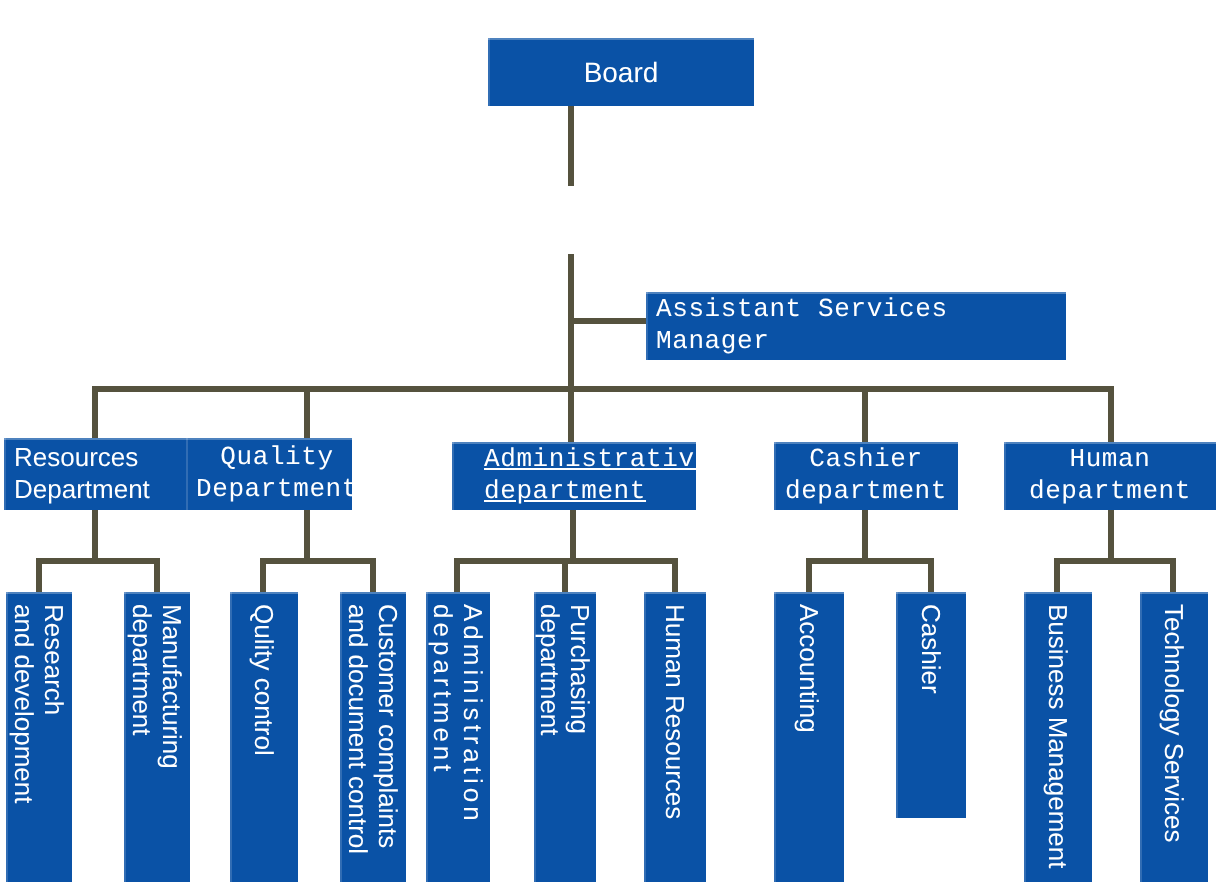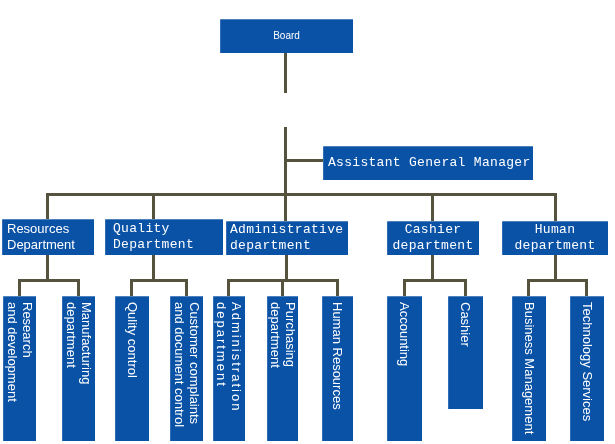--- a/index.html
+++ b/index.html
@@ -5,24 +5,24 @@
   html,body{margin:0;padding:0;background:#ffffff;}
   .stage{
     position:relative;width:615px;height:444px;background:#ffffff;
     font-family:"Liberation Sans","DejaVu Sans",sans-serif;overflow:hidden;
   }
   .node{
     position:absolute;background:#0A52A6;color:#ffffff;box-sizing:border-box;
     box-shadow:inset 0 1px 0 rgba(255,255,255,.28), inset 1px 0 0 rgba(255,255,255,.16);
   }
   .h-node{display:flex;flex-direction:column;justify-content:center;font-size:13px;line-height:16px;}
-  .h-node.big{font-size:10px;}
+  .h-node.big{font-size:14px;margin-left:24px;}
   .h-center{text-align:center;}
   .mono{font-family:"Liberation Mono","DejaVu Sans Mono",monospace;letter-spacing:.3px;}
-  .pl4{padding-left:4px;} .pl5{padding-left:5px;} .pl8{padding-left:8px;}
+  .pl4{padding-left:16px;text-decoration:underline;} .pl5{padding-left:5px;} .pl8{padding-left:8px;}
   .v-node{
     display:flex;flex-direction:column;justify-content:center;align-items:flex-start;
     writing-mode:vertical-rl;text-orientation:sideways;
     padding-top:6px;font-size:13px;
   }
   .v-node .vln{line-height:15px;white-space:nowrap;}
   .v-node.ls{letter-spacing:2px;}
   .cline{position:absolute;background:#55523E;}
   .cv{width:3px;} .ch{height:3px;}
 </style>
@@ -64,29 +64,29 @@
   <div class="cline cv" style="left:464px;top:279px;height:17px;"></div>
   <div class="cline cv" style="left:527px;top:279px;height:17px;"></div>
   <div class="cline cv" style="left:585px;top:279px;height:17px;"></div>
 
   <div class="node h-node h-center big" style="left:220px;top:19px;width:133px;height:34px;">
     <div>Board</div>
   </div>
 
 
   <div class="node h-node mono pl5" style="left:323px;top:146px;width:210px;height:34px;">
-    <div>Assistant General Manager</div>
+    <div>Assistant Services Manager</div>
   </div>
 
   <div class="node h-node pl5" style="left:2px;top:219px;width:92px;height:36px;">
     <div>Resources</div>
     <div>Department</div>
   </div>
 
-  <div class="node h-node mono pl8" style="left:105px;top:219px;width:118px;height:36px;">
+  <div class="node h-node mono pl8" style="left:93px;top:219px;width:83px;height:36px;align-items:center;">
     <div>Quality</div>
     <div>Department</div>
   </div>
 
   <div class="node h-node mono pl4" style="left:226px;top:221px;width:122px;height:34px;">
     <div>Administrative</div>
     <div>department</div>
   </div>
 
   <div class="node h-node mono h-center" style="left:387px;top:221px;width:92px;height:34px;">

